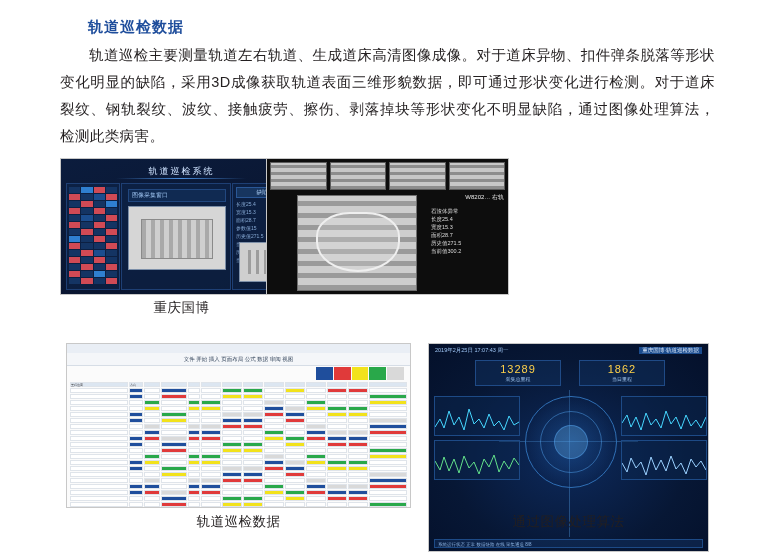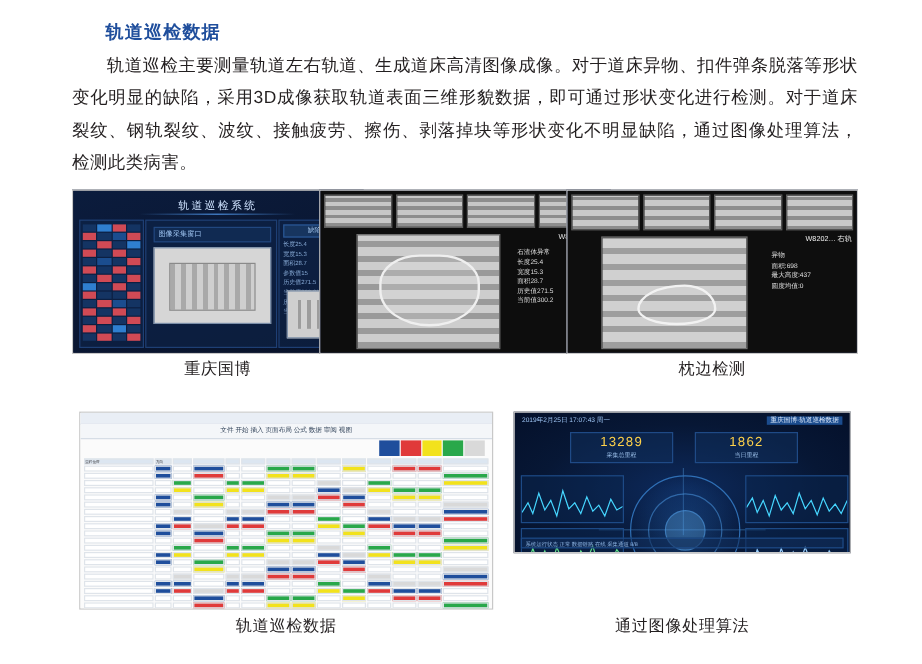--- a/index.html
+++ b/index.html
@@ -197,21 +197,21 @@
     border: 2px solid #f2f2f2; border-radius: 60% 40% 50% 50% / 60% 60% 40% 40%;
   }
   .f3-info {
     position: absolute; right: 5px; top: 50px; width: 66px;
     font-size: 5.5px; line-height: 8.5px; color: #e0e0e0;
   }
 
   
   .row-bottom { position: relative; height: 205px; margin-top: 10px; }
   #fig4 { left: 6px; top: 0; width: 345px; height: 165px; }
-  #fig5 { left: 368px; top: 0; width: 281px; height: 118px; }
+  #fig5 { left: 368px; top: 0; width: 281px; height: 209px; }
 
   
   .f4-bg { position: absolute; inset: 0; background: #fbfbfb; }
   .f4-top {
     position: absolute; left: 0; right: 0; top: 0; height: 9px;
     background: #e9eef5; border-bottom: 1px solid #c3cfdd;
   }
   .f4-ribbon {
     position: absolute; left: 0; right: 0; top: 9px; height: 12px;
     background: #f4f6f9; border-bottom: 1px solid #d6dde6;
@@ -400,39 +400,20 @@
           <div class="f2-main"></div>
           <div class="f2-info" style="white-space:pre-line">石渣体异常
 长度25.4
 宽度15.3
 面积28.7
 历史值271.5
 当前值300.2</div>
         </div>
       </div>
 
-      <div class="fig" id="fig3">
-        <div class="thumb">
-          <div class="f3-bg"></div>
-          <div class="f3-strip">
-            <div></div>
-            <div></div>
-            <div></div>
-            <div></div>
-          </div>
-          <div class="f3-label">W8202…  右轨</div>
-          <div class="f3-main"></div>
-          <div class="f3-blob"></div>
-          <div class="f3-info" style="white-space:pre-line">异物
-面积:698
-最大高度:437
-圆度均值:0</div>
-        </div>
-        <div class="caption" style="top:141px">枕边检测</div>
-      </div>
     </div>
 
     <div class="row-bottom">
 
       <div class="fig" id="fig4">
         <div class="thumb" style="background:#ffffff">
           <div class="f4-bg"></div>
           <div class="f4-top"></div>
           <div class="f4-ribbon">文件  开始  插入  页面布局  公式  数据  审阅  视图</div>
           <div class="f4-colors">

